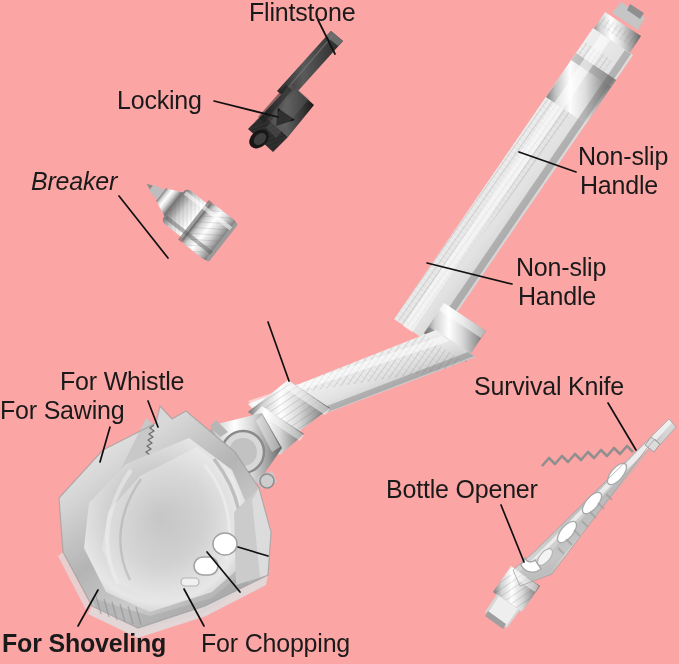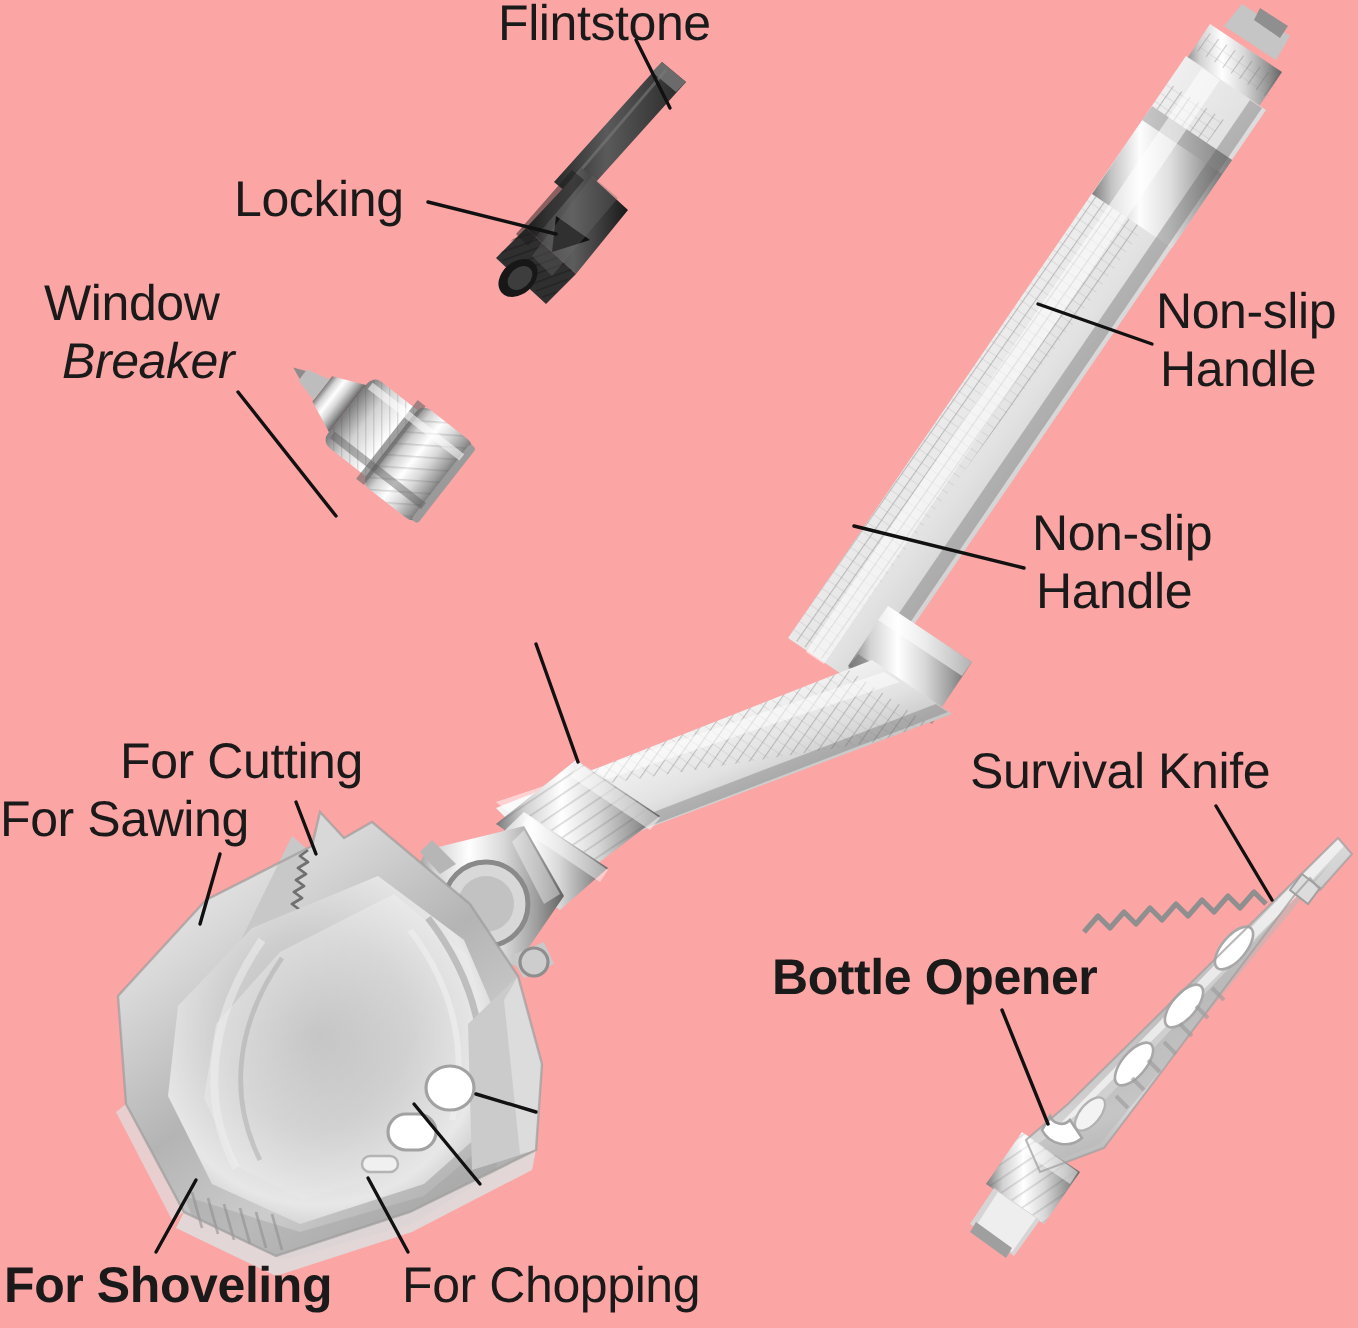--- a/index.html
+++ b/index.html
@@ -398,37 +398,36 @@
       <path d="M268,556 L238,547"></path>
       <path d="M608,403 L636,450"></path>
       <path d="M501,505 L524,562"></path>
     </g>
   </svg>
 
   <div class="callout-label" style="left:249px; top:-2px;">Flintstone</div>
 
   <div class="callout-label" style="left:117px; top:86px;">Locking</div>
 
-  <div class="callout-label" style="left:22px; top:138px;">Window</div>
   <div class="callout-label" style="left:31px; top:167px;font-style:italic;">Breaker</div>
 
 
   <div class="callout-label" style="left:578px; top:142px;">Non-slip</div>
   <div class="callout-label" style="left:580px; top:171px;">Handle</div>
 
   <div class="callout-label" style="left:516px; top:253px;">Non-slip</div>
   <div class="callout-label" style="left:518px; top:282px;">Handle</div>
 
-  <div class="callout-label" style="left:60px; top:367px;">For Cutting</div>
+  <div class="callout-label" style="left:60px; top:367px;">For Whistle</div>
 
   <div class="callout-label" style="left:0px; top:396px;">For Sawing</div>
 
 
 
   <div class="callout-label" style="left:2px; top:629px;font-weight:bold;">For Shoveling</div>
 
   <div class="callout-label" style="left:201px; top:629px;">For Chopping</div>
 
-  <div class="callout-label" style="left:485px; top:372px;">Survival Knife</div>
-
-  <div class="callout-label" style="left:386px; top:475px;font-weight:bold;">Bottle Opener</div>
+  <div class="callout-label" style="left:474px; top:372px;">Survival Knife</div>
+
+  <div class="callout-label" style="left:386px; top:475px;">Bottle Opener</div>
 
 </div>
 
 </body></html>

